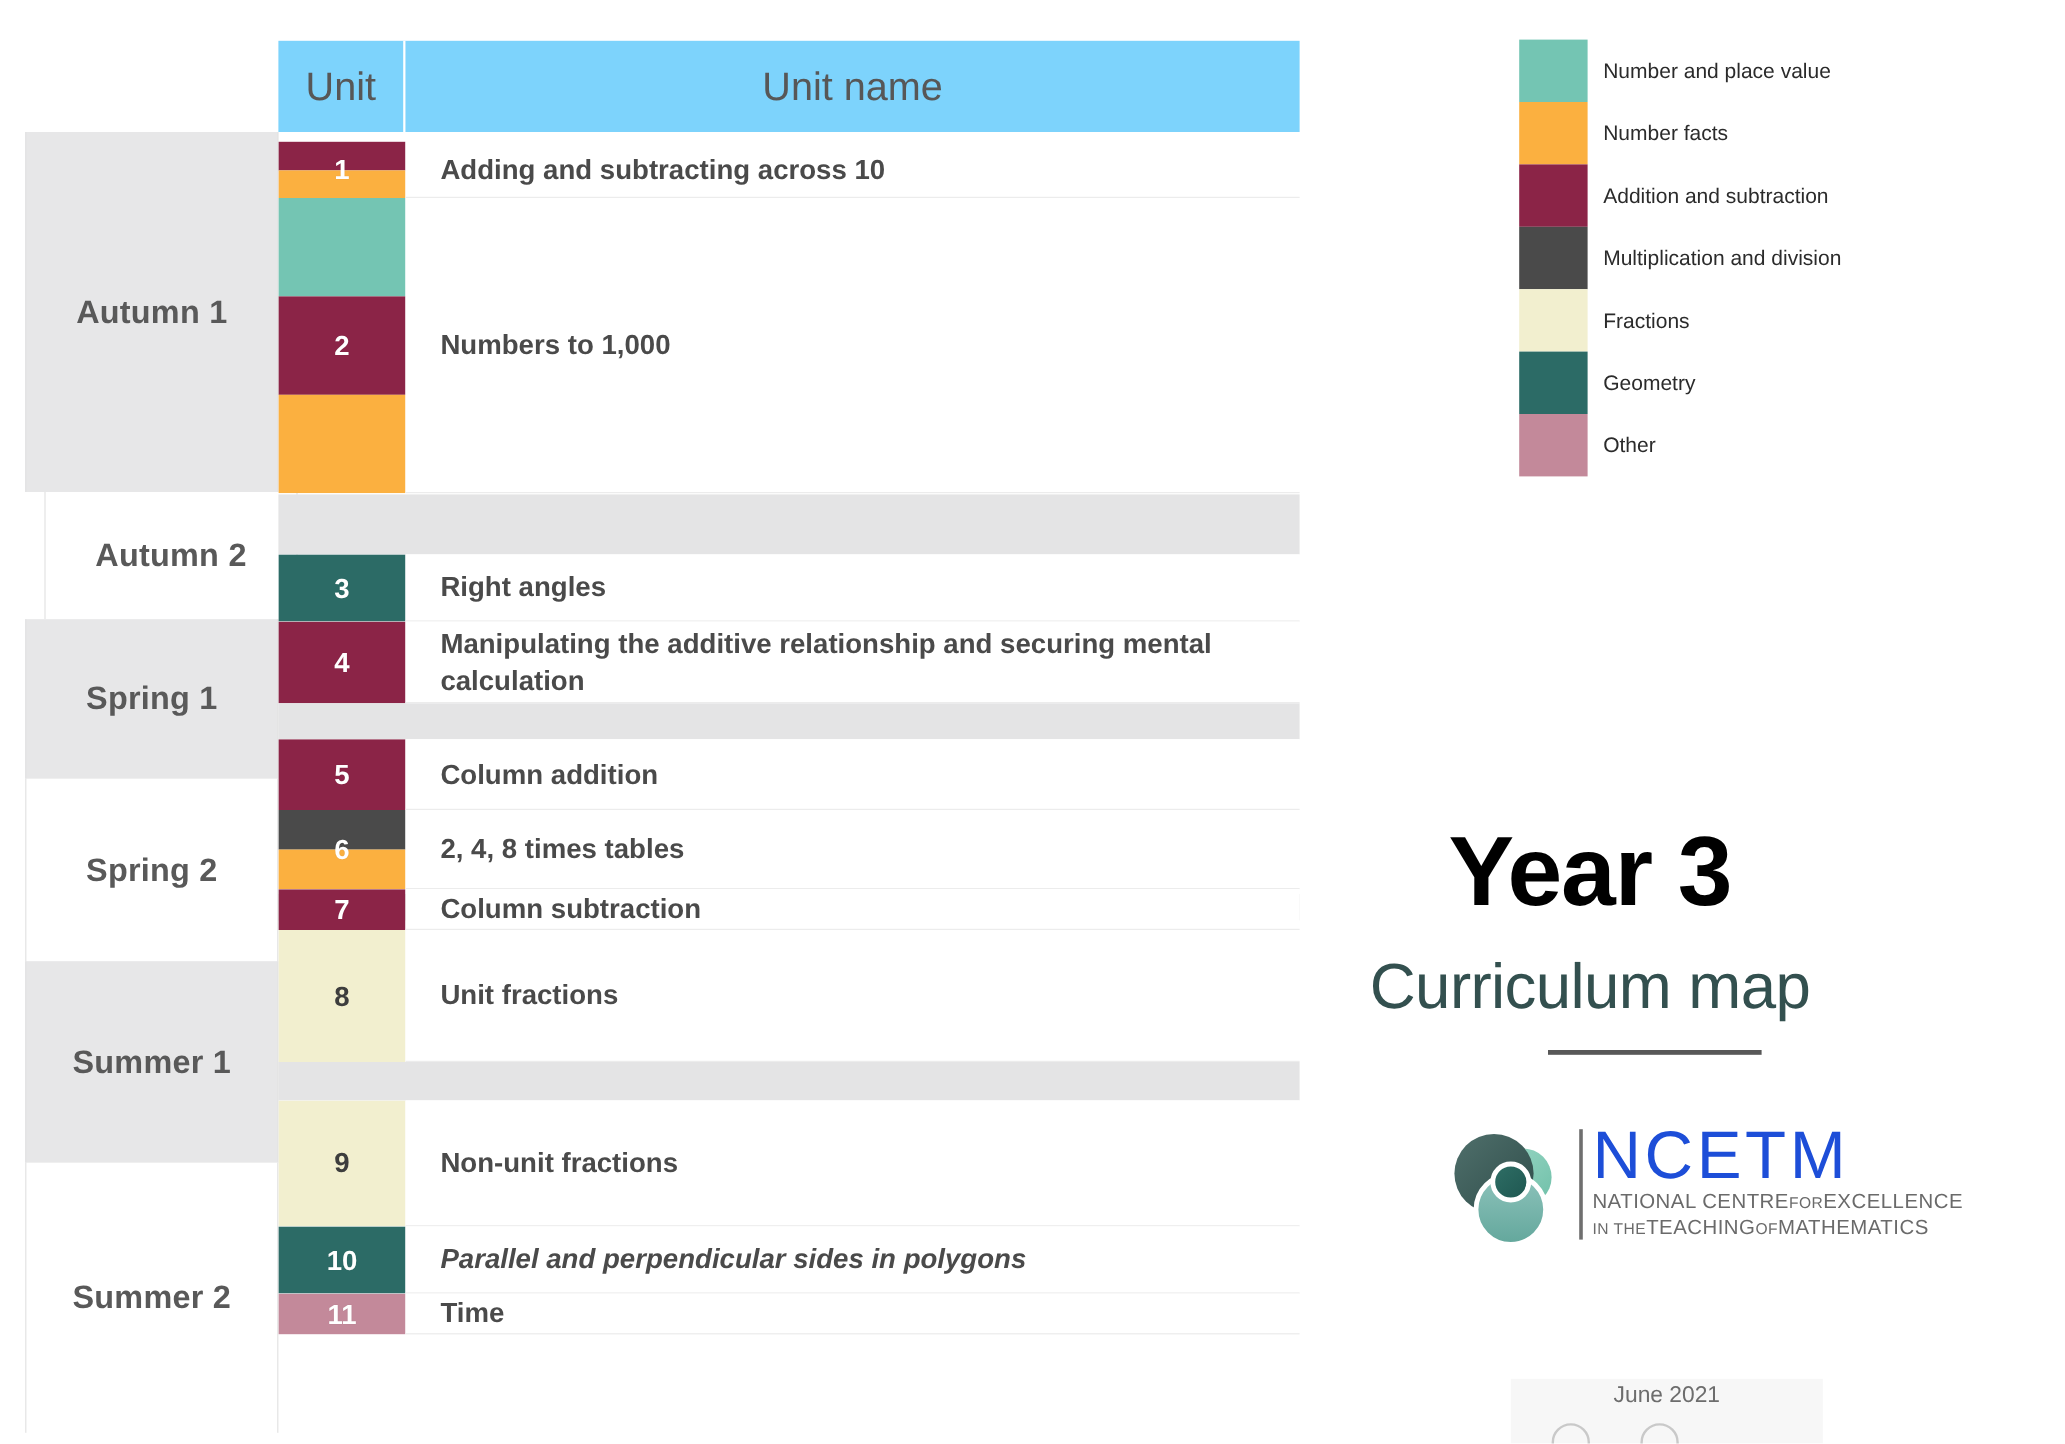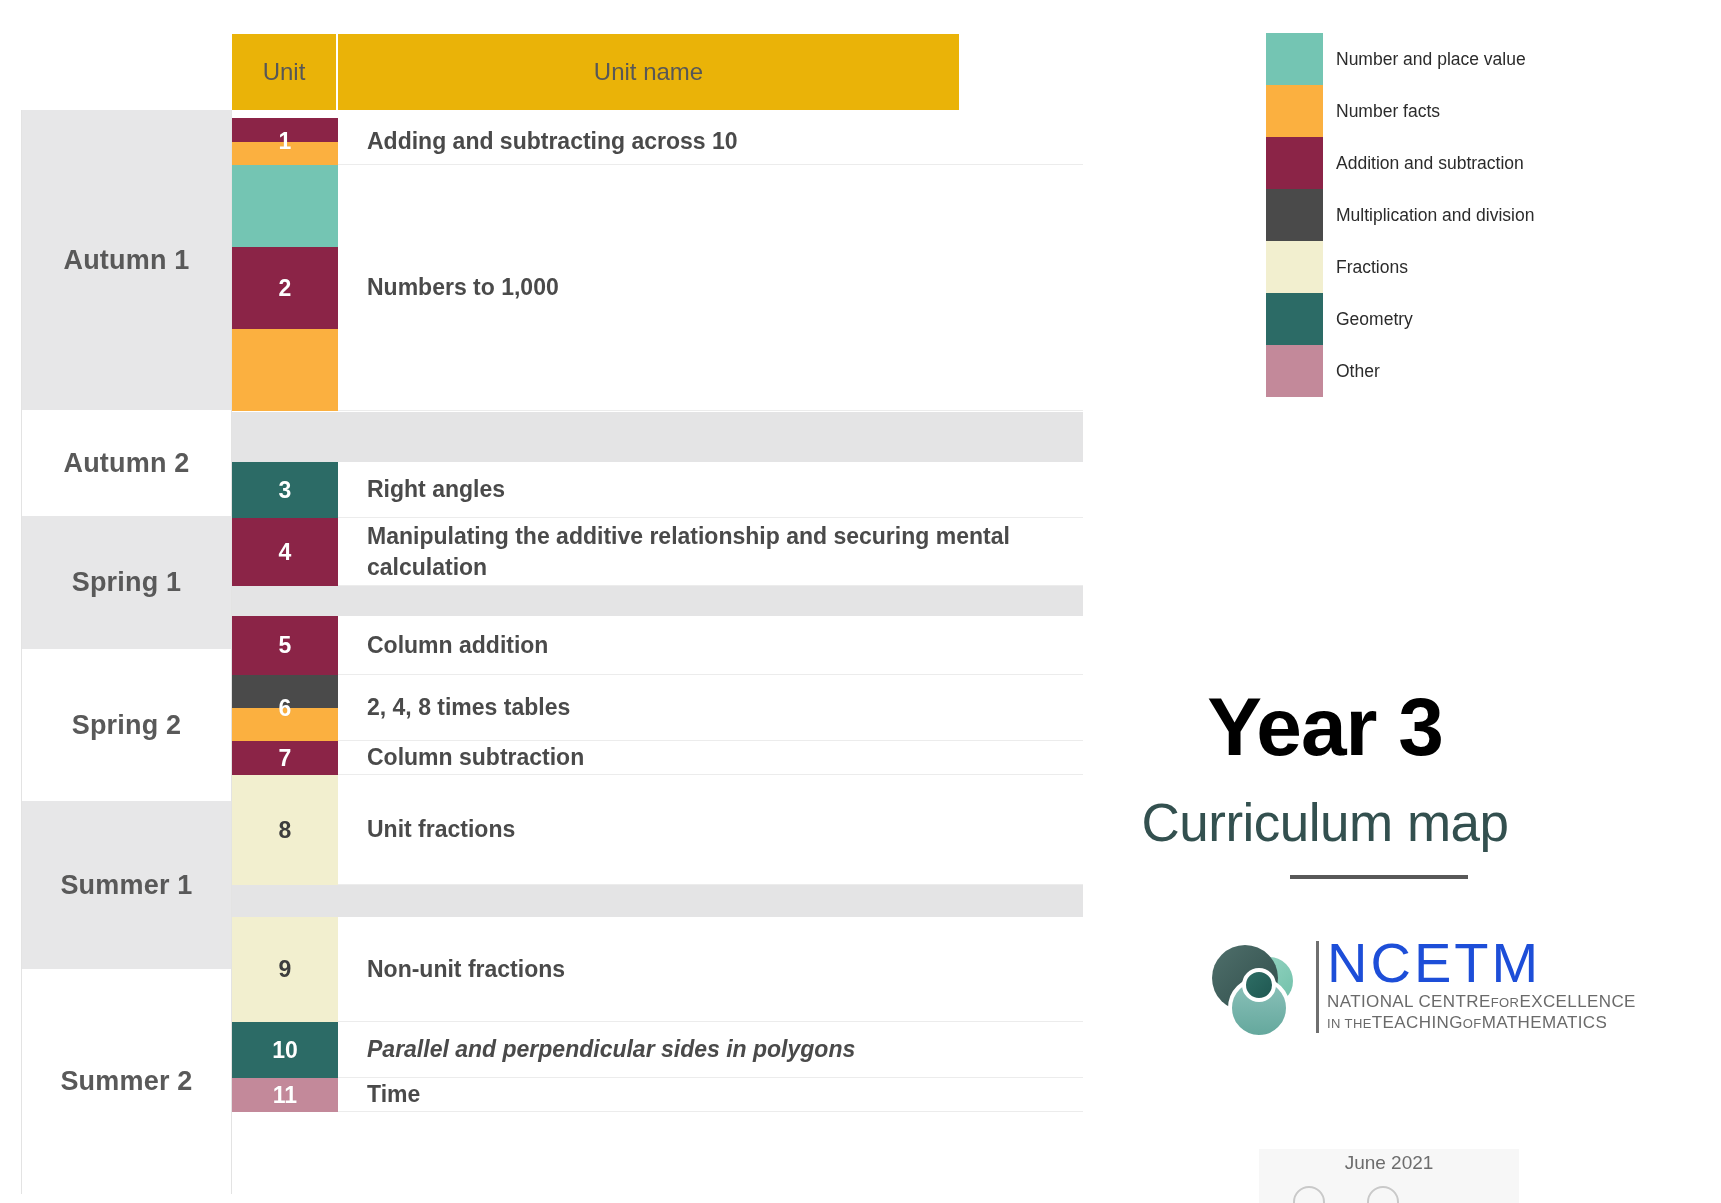--- a/index.html
+++ b/index.html
@@ -94,30 +94,30 @@
     left: 211px;
     width: 851px;
     background: #e4e4e5;
   }
 
   
   .hdr-unit, .hdr-name {
     position: absolute;
     top: 0;
     height: 76px;
-    background: #eab308;
+    background: #7dd3fc;
     display: flex;
     align-items: center;
     justify-content: center;
-    font-size: 24px;
+    font-size: 33px;
     font-weight: 400;
     color: #575757;
   }
   .hdr-unit { left: 211px; width: 106px; border-right: 2px solid #ffffff; }
-  .hdr-name { left: 317px; width: 621px; }
+  .hdr-name { left: 317px; width: 745px; }
 
   
   .legend {
     position: absolute;
     left: 1266px;
     top: 33px;
     width: 330px;
   }
   .legend-row {
     display: flex;
@@ -247,21 +247,21 @@
 
 <div class="page">
 
   <div class="table-wrap">
     <div class="grid" id="grid">
 
       <div class="hdr-unit">Unit</div>
       <div class="hdr-name">Unit name</div>
 
       <div class="term-col shade" style="top:76px;height:300px;">Autumn 1</div>
-      <div class="term-col plain" style="top:376px;height:106px;">Autumn 2</div>
+      <div class="term-col plain" style="top:376px;height:106px;margin-left:16px;">Autumn 2</div>
       <div class="term-col shade" style="top:482px;height:133px;">Spring 1</div>
       <div class="term-col plain" style="top:615px;height:152px;">Spring 2</div>
       <div class="term-col shade" style="top:767px;height:168px;">Summer 1</div>
       <div class="term-col plain" style="top:935px;height:225px;">Summer 2</div>
 
       <div class="gap-band" style="top:378px;height:50px;"></div>
       <div class="gap-band" style="top:552px;height:30px;"></div>
       <div class="gap-band" style="top:711px;height:22px;"></div>
       <div class="gap-band" style="top:851px;height:32px;"></div>
 

